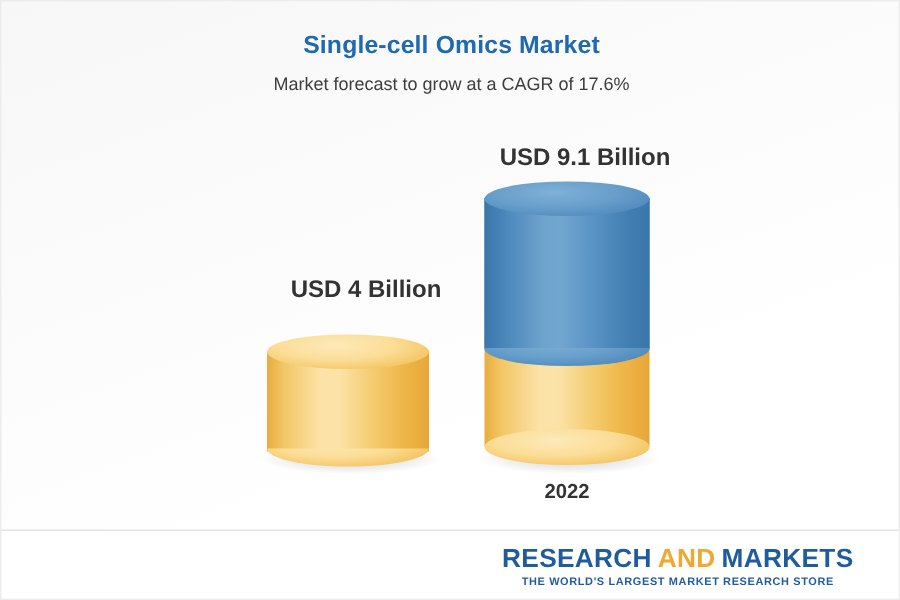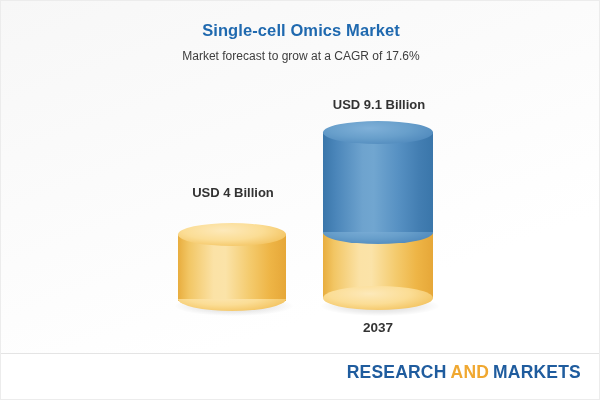--- a/index.html
+++ b/index.html
@@ -59,22 +59,22 @@
   }
 
   .col {
     position: absolute;
     text-align: center;
   }
 
   .value-label {
     position: absolute;
     width: 100%;
-    left: 1px;
-    font-size: 13px;
+    left: 12px;
+    font-size: 16px;
     font-weight: bold;
     color: #333333;
     white-space: nowrap;
   }
 
   .year-label {
     position: absolute;
     width: 100%;
     left: 0;
     font-size: 13.5px;
@@ -160,21 +160,21 @@
   .footer-url {
     position: absolute;
     left: 30px;
     top: 17px;
     font-size: 10.5px;
     color: #9a9a9a;
     letter-spacing: 0.1px;
   }
   .logo {
     position: absolute;
-    right: 20px;
+    right: 32px;
     top: 9px;
     text-align: center;
   }
   .logo-main {
     font-size: 17.5px;
     font-weight: bold;
     letter-spacing: 0.2px;
     line-height: 1.05;
     white-space: nowrap;
   }
@@ -228,29 +228,30 @@
         <div class="cyl-top gold-top-surface" style="left:10px; top:53px; width:110px; height:24px;"></div>
       </div>
 
       <div class="cyl" style="top:28px; height:124px;">
         <div class="cyl-body blue-body" style="left:10px; top:11px; width:110px; height:101px;"></div>
         <div class="cyl-top blue-top-surface" style="left:10px; top:100px; width:110px; height:23px;"></div>
         <div class="cyl-body blue-body" style="left:10px; top:11px; width:110px; height:100px;"></div>
         <div class="cyl-top blue-top-surface" style="left:10px; top:0px; width:110px; height:23px;"></div>
       </div>
 
-      <div class="year-label" style="top:227px;">2037</div>
+      <div class="year-label" style="top:227px;">2022</div>
     </div>
 
   </div>
 
   <div class="footer">
 
 
     <div class="logo">
       <div class="logo-main">
         <span class="logo-blue">RESEARCH</span><span class="logo-gold" style="padding:0 4px;">AND</span><span class="logo-blue">MARKETS</span>
       </div>
+      <div class="logo-tag">THE WORLD'S LARGEST MARKET RESEARCH STORE</div>
     </div>
 
   </div>
 
 </div>
 
 </body></html>

